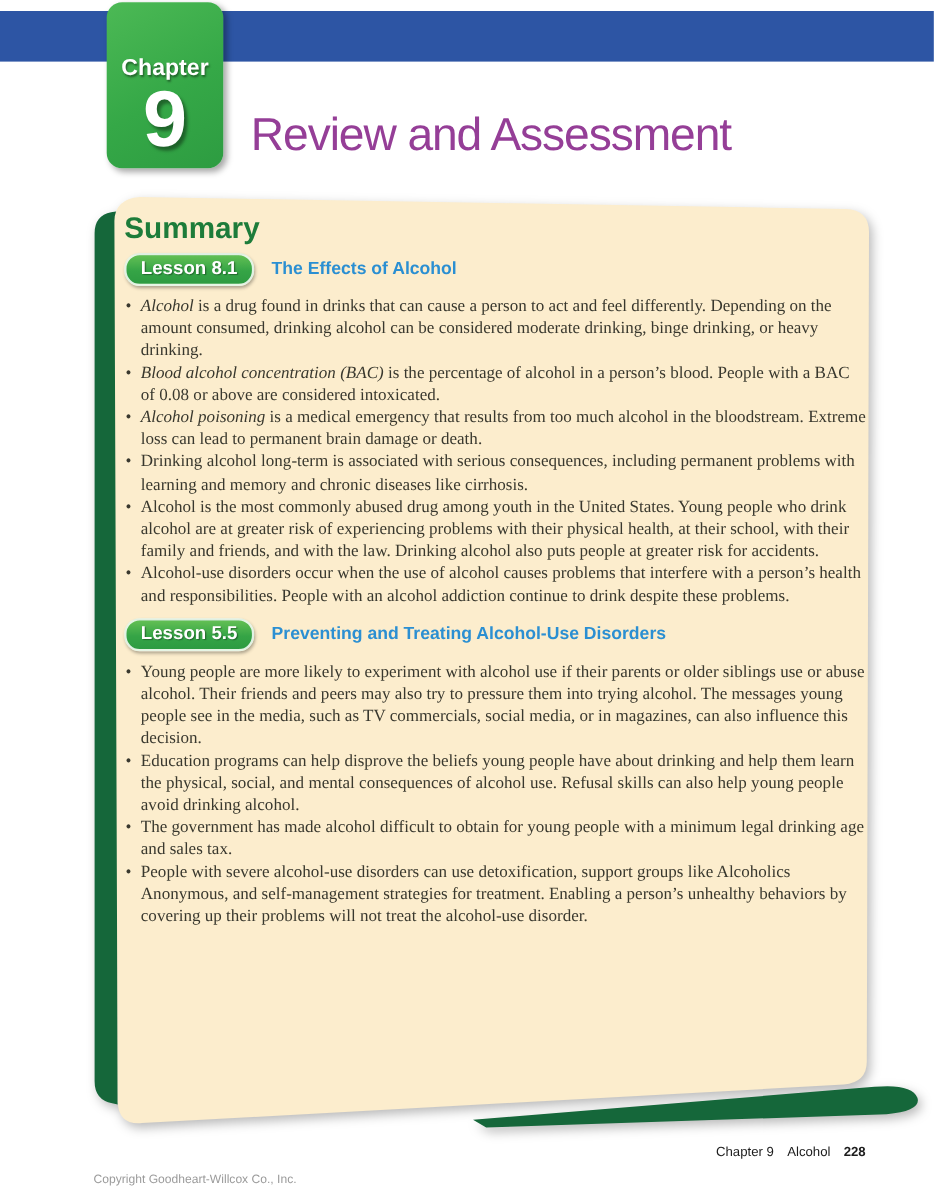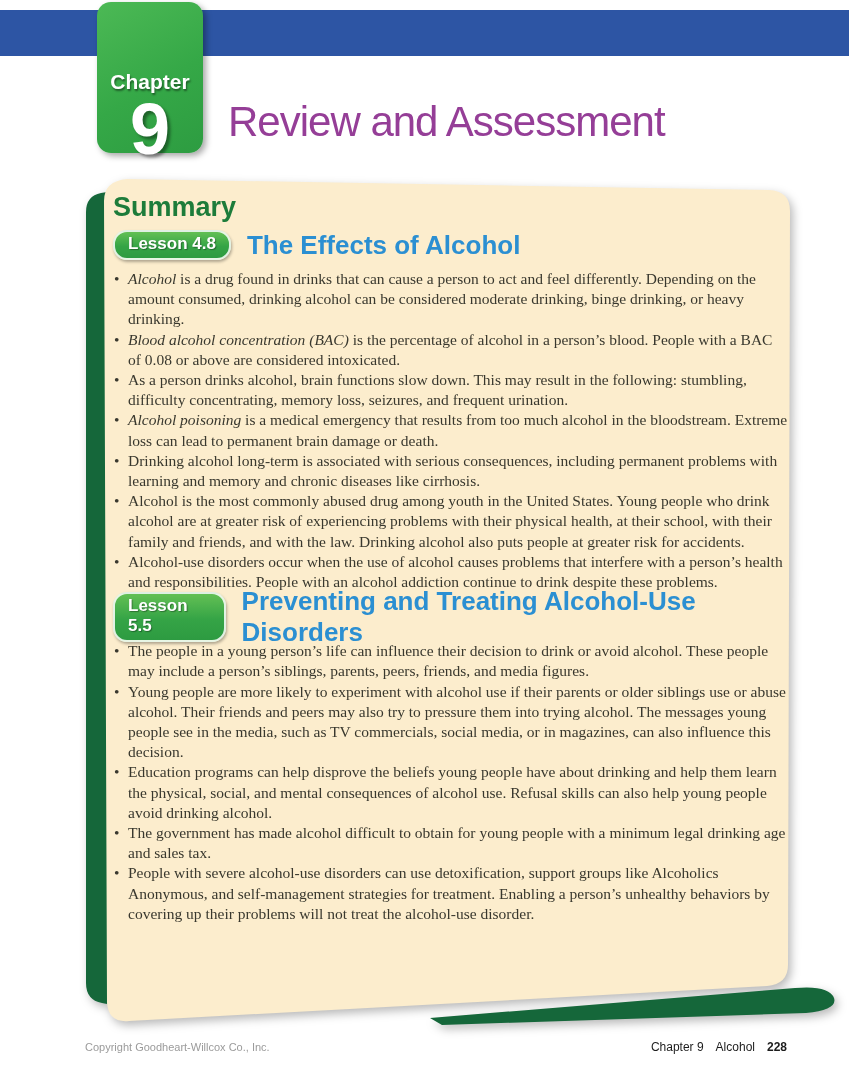--- a/index.html
+++ b/index.html
@@ -10,21 +10,21 @@
   .blue-band{
     position:absolute;left:0;top:10px;width:849px;height:46px;background:#2d55a4;
   }
   .chapter-tab{
     position:absolute;left:97px;top:2px;width:106px;height:151px;
     background:linear-gradient(150deg,#4cb955 0%,#35a847 55%,#2d9c41 100%);
     border-radius:14px;box-shadow:3px 3px 6px rgba(0,0,0,.35);
     text-align:center;color:#fff;z-index:3;
   }
   .chapter-word{
-    margin-top:68px;font-size:21px;font-weight:bold;
+    margin-top:48px;font-size:21px;font-weight:bold;
     text-shadow:1px 2px 2px rgba(0,0,0,.45);
   }
   .chapter-num{
     font-size:72px;font-weight:bold;line-height:70px;
     text-shadow:3px 3px 3px rgba(0,0,0,.4);
   }
   .page-title{
     position:absolute;left:228px;top:98px;margin:0;
     font-size:42px;font-weight:normal;color:#953e97;letter-spacing:-1px;
   }
@@ -40,32 +40,32 @@
   .lesson-badge{
     display:inline-block;
     background:linear-gradient(#63c054 0%,#35a446 55%,#2d9b41 100%);
     color:#fff;font-weight:bold;font-size:17px;line-height:20px;
     padding:2px 13px 4px 13px;border-radius:14px;
     border:2px solid rgba(255,255,255,.85);
     box-shadow:1px 2px 3px rgba(0,0,0,.3);
     text-shadow:1px 1px 1px rgba(0,0,0,.35);
   }
   .lesson-heading{
-    color:#2b8fd2;font-weight:bold;font-size:26px;margin-left:16px;
+    color:#2b8fd2;font-weight:bold;font-size:16px;margin-left:16px;
   }
   ul.bullets{
     list-style:none;margin:0 0 10px 0;padding:0;
     font-family:"Liberation Serif",serif;font-size:15.5px;line-height:20.2px;
     color:#39382e;
   }
   ul.bullets li{position:relative;padding-left:15px;}
   ul.bullets li::before{content:"\2022";position:absolute;left:1px;}
   .it{font-style:italic;}
   .footer-left{
-    position:absolute;left:85px;top:1041px;font-size:11px;color:#9b9b9b;z-index:2;
+    position:absolute;left:85px;top:1066px;font-size:11px;color:#9b9b9b;z-index:2;
   }
   .footer-right{
     position:absolute;right:62px;top:1040px;font-size:12px;color:#1c1c1c;z-index:2;
   }
   .footer-right .sep{display:inline-block;width:12px;}
   .pagenum{font-weight:bold;}
 </style>
 </head>
 <body>
 
@@ -83,48 +83,46 @@
     <path fill="#15673a" d="M 107 192 L 107 1004 L 102 1003 Q 86 1000 86 983 L 86 212 Q 86 196 101 193 Z"></path>
     <path fill="#15673a" d="M 430 1018 L 795 988 Q 829 985 834 998 Q 838 1010 806 1013 L 442 1025 Z"></path>
     <path fill="#fcedcd" d="M 127 179 L 769 190 Q 790 191 790 211 L 788 965 Q 788 984 767 986 L 129 1021 Q 108 1023 107 1002 L 104 201 Q 104 181 127 179 Z"></path>
   </g>
 </svg>
 
 <div class="card-content">
   <h2 class="summary-title">Summary</h2>
 
   <div class="lesson-row">
-    <span class="lesson-badge">Lesson 4.8</span>
+    <span class="lesson-badge">Lesson 8.1</span>
     <span class="lesson-heading">The Effects of Alcohol</span>
   </div>
   <ul class="bullets">
 
       <li><span class="it">Alcohol</span><span> is a drug found in drinks that can cause a person to act and feel differently. Depending on the amount consumed, drinking alcohol can be considered moderate drinking, binge drinking, or heavy drinking.</span></li>
 
       <li><span class="it">Blood alcohol concentration (BAC)</span><span> is the percentage of alcohol in a person’s blood. People with a BAC of 0.08 or above are considered intoxicated.</span></li>
 
-      <li><span class="it"></span><span>As a person drinks alcohol, brain functions slow down. This may result in the following: stumbling, difficulty concentrating, memory loss, seizures, and frequent urination.</span></li>
 
 
       <li><span class="it">Alcohol poisoning</span><span> is a medical emergency that results from too much alcohol in the bloodstream. Extreme loss can lead to permanent brain damage or death.</span></li>
 
       <li><span class="it"></span><span>Drinking alcohol long-term is associated with serious consequences, including permanent problems with learning and memory and chronic diseases like cirrhosis.</span></li>
 
       <li><span class="it"></span><span>Alcohol is the most commonly abused drug among youth in the United States. Young people who drink alcohol are at greater risk of experiencing problems with their physical health, at their school, with their family and friends, and with the law. Drinking alcohol also puts people at greater risk for accidents.</span></li>
 
       <li><span class="it"></span><span>Alcohol-use disorders occur when the use of alcohol causes problems that interfere with a person’s health and responsibilities. People with an alcohol addiction continue to drink despite these problems.</span></li>
     </ul>
 
   <div class="lesson-row">
     <span class="lesson-badge">Lesson 5.5</span>
     <span class="lesson-heading">Preventing and Treating Alcohol-Use Disorders</span>
   </div>
   <ul class="bullets">
 
-      <li><span class="it"></span><span>The people in a young person’s life can influence their decision to drink or avoid alcohol. These people may include a person’s siblings, parents, peers, friends, and media figures.</span></li>
 
       <li><span class="it"></span><span>Young people are more likely to experiment with alcohol use if their parents or older siblings use or abuse alcohol. Their friends and peers may also try to pressure them into trying alcohol. The messages young people see in the media, such as TV commercials, social media, or in magazines, can also influence this decision.</span></li>
 
       <li><span class="it"></span><span>Education programs can help disprove the beliefs young people have about drinking and help them learn the physical, social, and mental consequences of alcohol use. Refusal skills can also help young people avoid drinking alcohol.</span></li>
 
       <li><span class="it"></span><span>The government has made alcohol difficult to obtain for young people with a minimum legal drinking age and sales tax.</span></li>
 
       <li><span class="it"></span><span>People with severe alcohol-use disorders can use detoxification, support groups like Alcoholics Anonymous, and self-management strategies for treatment. Enabling a person’s unhealthy behaviors by covering up their problems will not treat the alcohol-use disorder.</span></li>
     </ul>
 </div>

